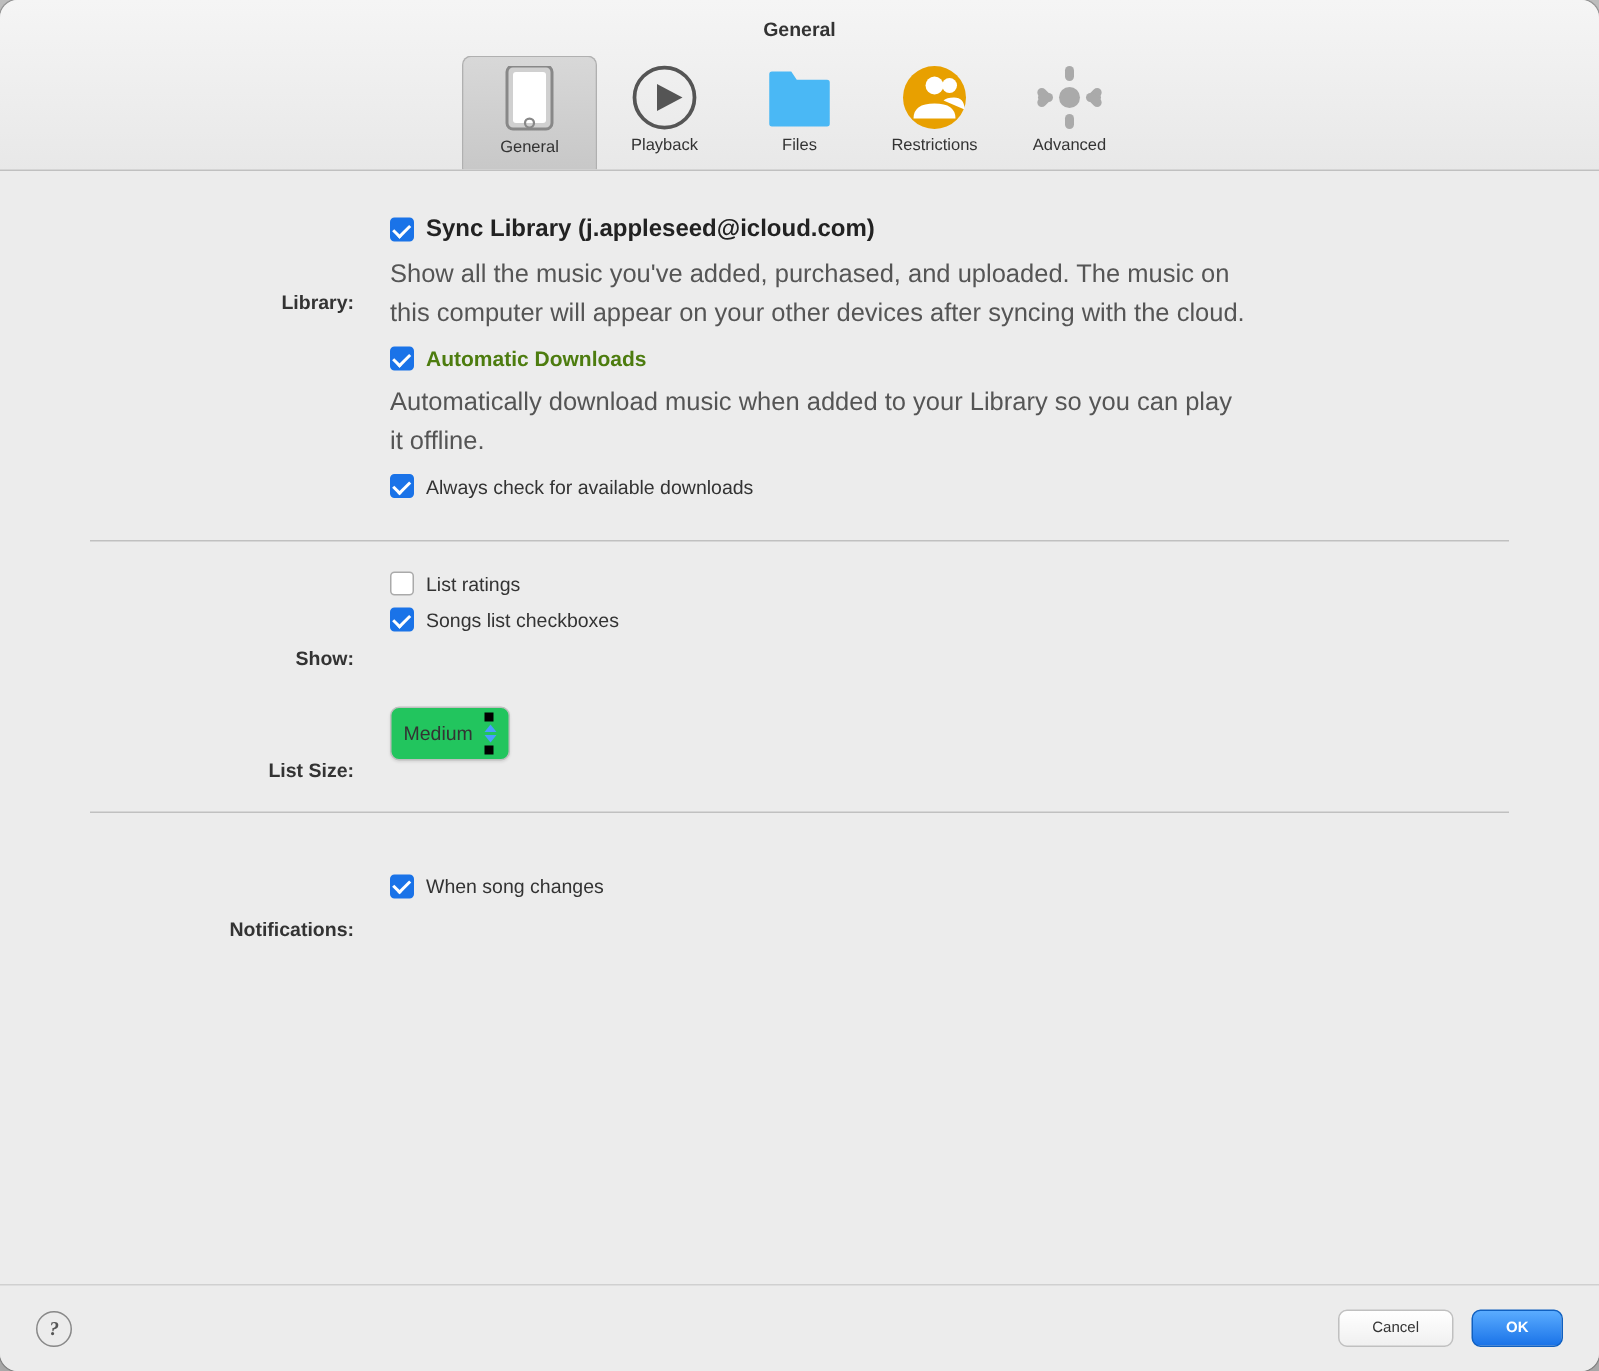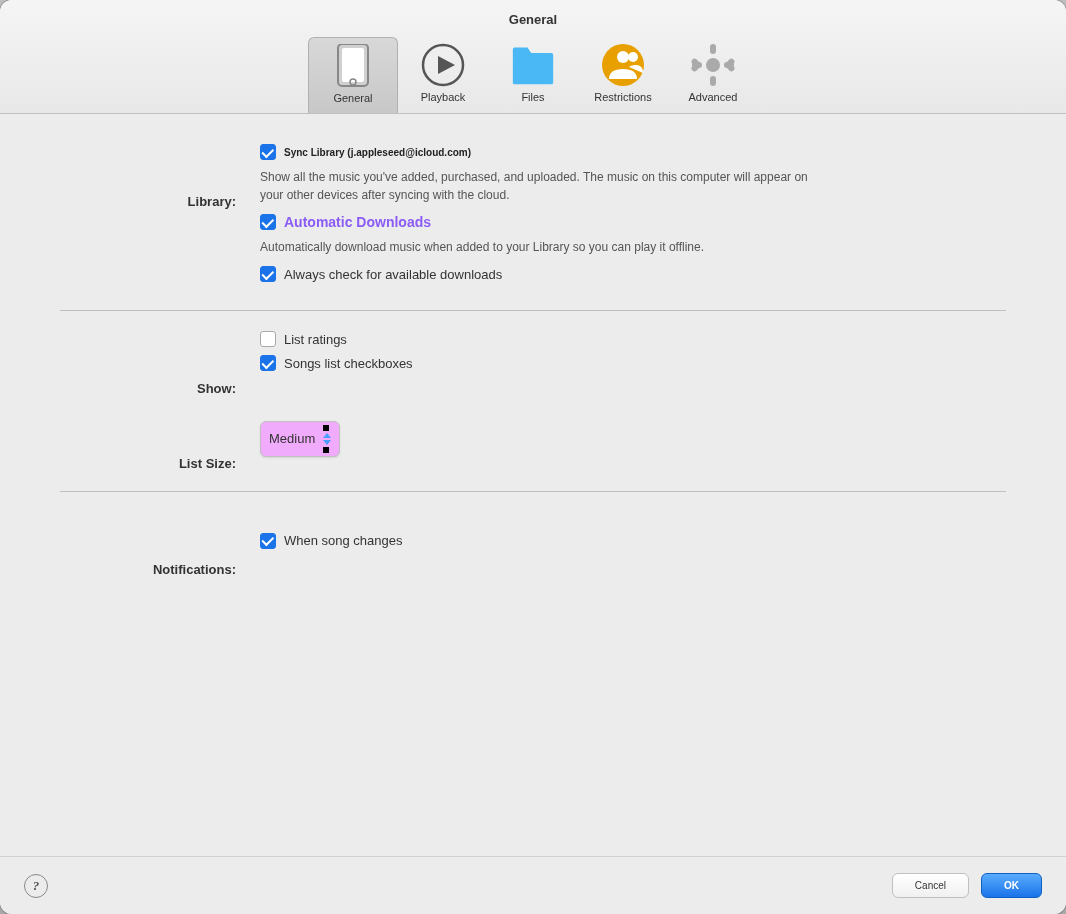--- a/index.html
+++ b/index.html
@@ -117,21 +117,21 @@
       flex: 1;
     }
 
     .checkbox-row {
       display: flex;
       align-items: center;
       margin-bottom: 8px;
     }
 
     .description-text {
-      font-size: 12px;
+      font-size: 17px;
       color: #555;
       line-height: 1.5;
       margin-bottom: 10px;
       margin-top: 4px;
       max-width: 570px;
     }
 
     
     .cb {
       width: 16px;
@@ -163,21 +163,21 @@
     .checkbox-label {
       font-size: 13px;
       color: #333;
       cursor: pointer;
     }
 
     
     .select-wrapper {
       display: inline-flex;
       align-items: center;
-      background: #f0abfc;
+      background: #22c55e;
       border: 1px solid #c0c0c0;
       border-radius: 6px;
       padding: 3px 8px;
       gap: 8px;
       box-shadow: 0 1px 2px rgba(0,0,0,0.1);
       cursor: pointer;
     }
 
     .select-value {
       font-size: 13px;
@@ -262,29 +262,29 @@
     }
 
     .btn-ok {
       background: linear-gradient(to bottom, #5aacff, #1a73e8);
       border-color: #1060c0;
       color: white;
       font-weight: 600;
     }
 
     .sync-library-label {
-      font-size: 10px;
+      font-size: 16px;
       font-weight: 600;
       color: #222;
     }
 
     .auto-downloads-label {
       font-size: 14px;
       font-weight: 600;
-      color: #8b5cf6;
+      color: #4d7c0f;
     }
   </style>
 </head>
 <body>
 
 <div class="window">
 
   <div class="title-bar">
     <div class="title-bar-title">General</div>
     <div class="toolbar">

